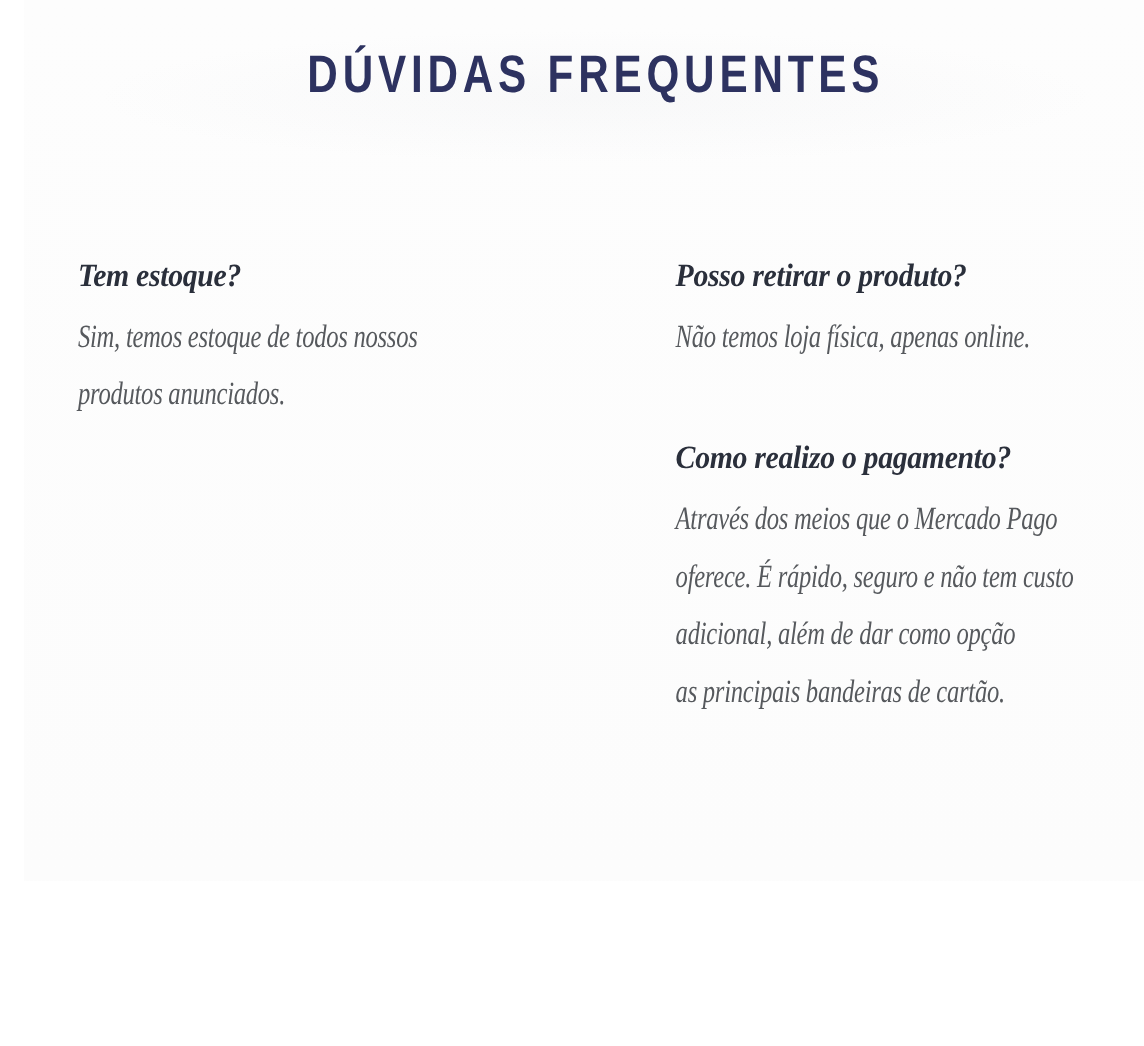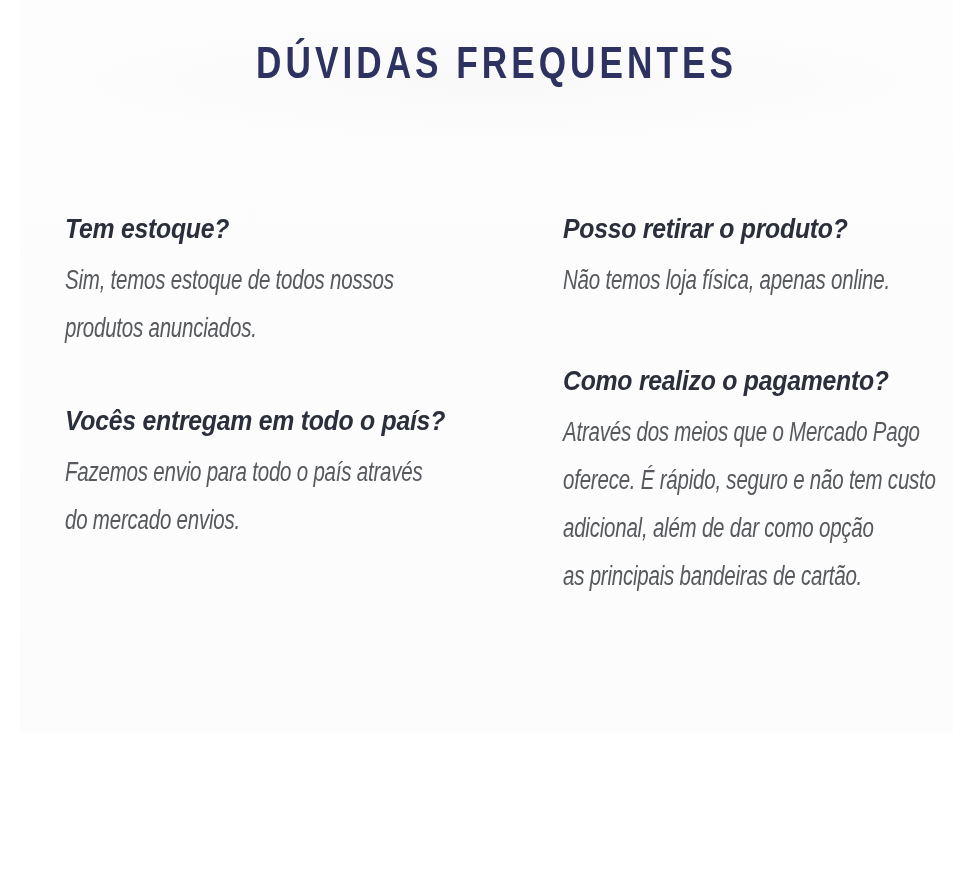--- a/index.html
+++ b/index.html
@@ -39,21 +39,21 @@
     color: var(--title-color);
     transform: scaleX(0.80);
     white-space: nowrap;
   }
   .faq-column {
     position: absolute;
     top: 212px;
   }
   .faq-column.left  { left: 45px;  width: 640px; }
   .faq-column.right { left: 543px; width: 560px; }
-  .faq-item { margin-bottom: 52px; }
+  .faq-item { margin-bottom: 52px; font-family: Liberation Serif, serif; }
   .faq-item.gap-lg { margin-bottom: 60px; }
   .faq-question {
     font-size: 27px;
     font-weight: 700;
     font-style: italic;
     line-height: 34px;
     color: var(--question-color);
     letter-spacing: -0.3px;
     transform: scaleX(0.92);
     transform-origin: 0 0;
@@ -80,25 +80,20 @@
   <h1 class="page-title">DÚVIDAS FREQUENTES</h1>
 
   <div class="faq-column left">
 
     <div class="faq-item">
       <h2 class="faq-question">Tem estoque?</h2>
       <p class="faq-answer">Sim, temos estoque de todos nossos
 produtos anunciados.</p>
     </div>
 
-    <div class="faq-item">
-      <h2 class="faq-question">Vocês entregam em todo o país?</h2>
-      <p class="faq-answer">Fazemos envio para todo o país através
-do mercado envios.</p>
-    </div>
 
 
   </div>
 
   <div class="faq-column right">
 
     <div class="faq-item gap-lg">
       <h2 class="faq-question">Posso retirar o produto?</h2>
       <p class="faq-answer">Não temos loja física, apenas online.</p>
     </div>

